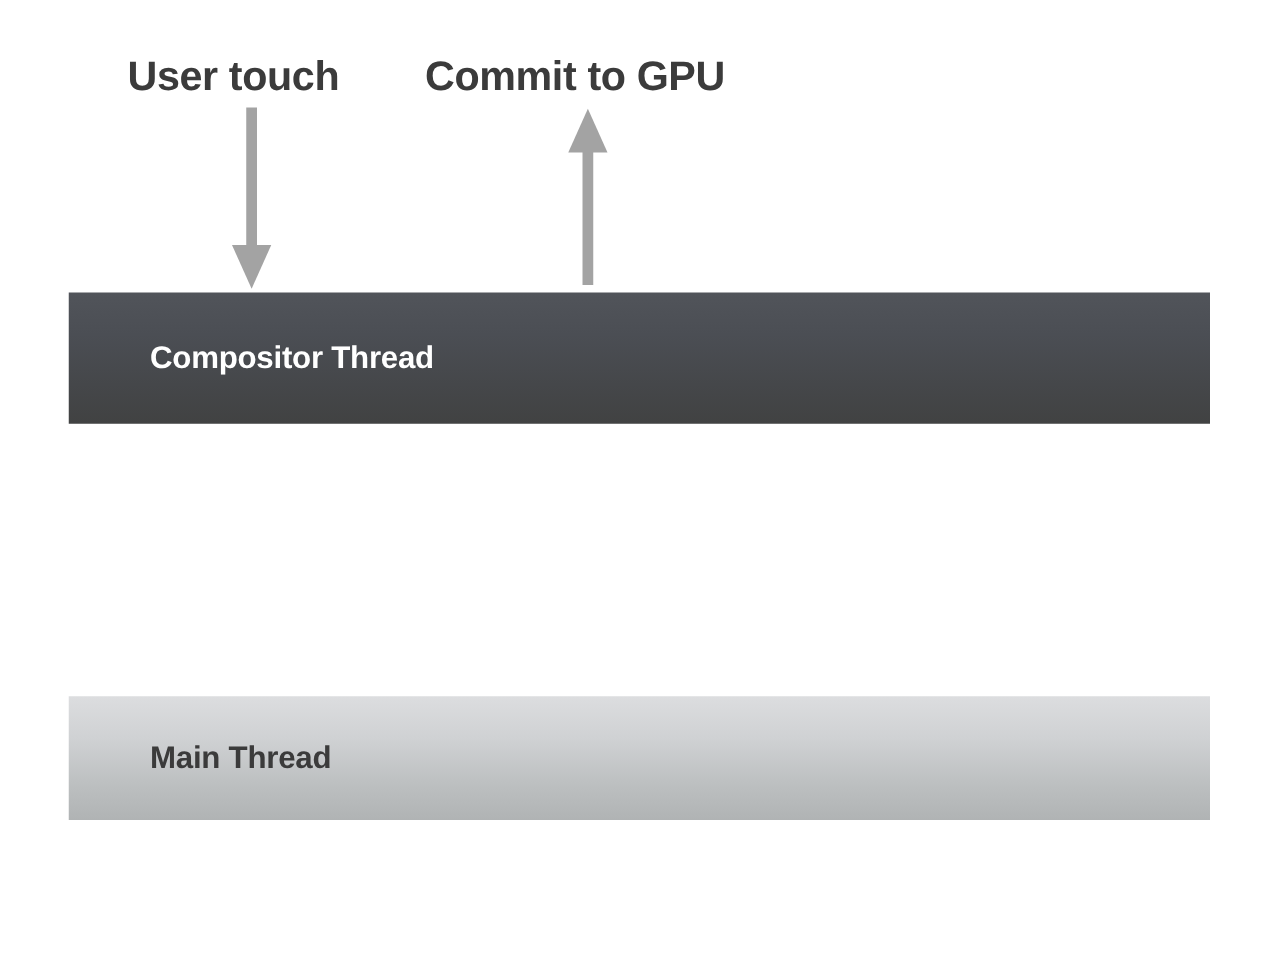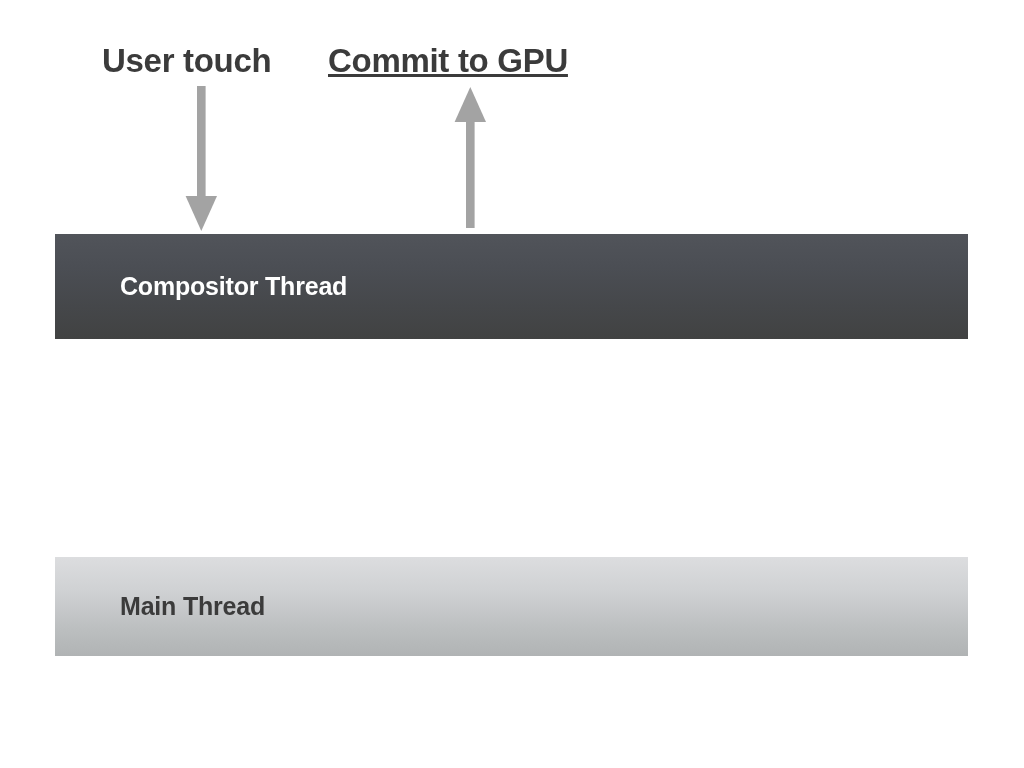--- a/index.html
+++ b/index.html
@@ -33,23 +33,22 @@
     line-height: 40px;
     letter-spacing: -0.3px;
     color: #3b3b3b;
     white-space: nowrap;
   }
   #label-user-touch {
     left: 102px;
     top: 41px;
   }
   #label-commit-gpu {
-    left: 328px;
+    left: 340px;
     top: 41px;
-    text-decoration: underline;
   }
 
   
   .arrow-svg {
     position: absolute;
     overflow: visible;
   }
   #arrow-user-touch {
     left: 182px;
     top: 86px;

